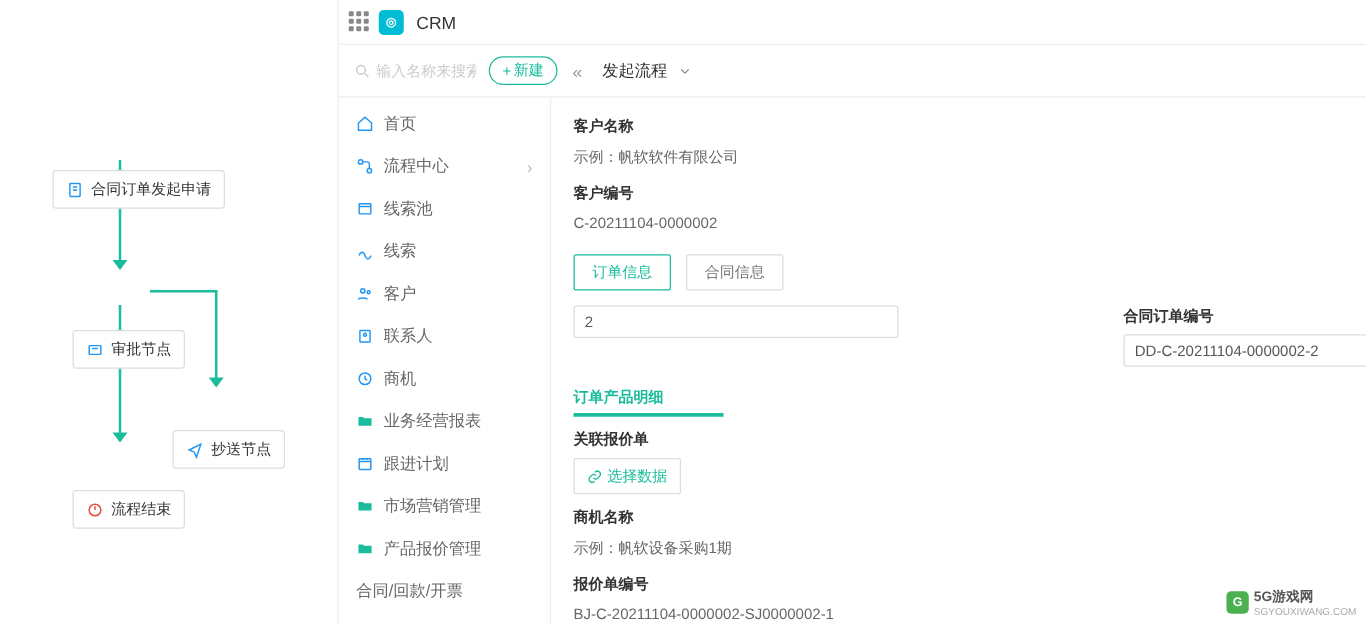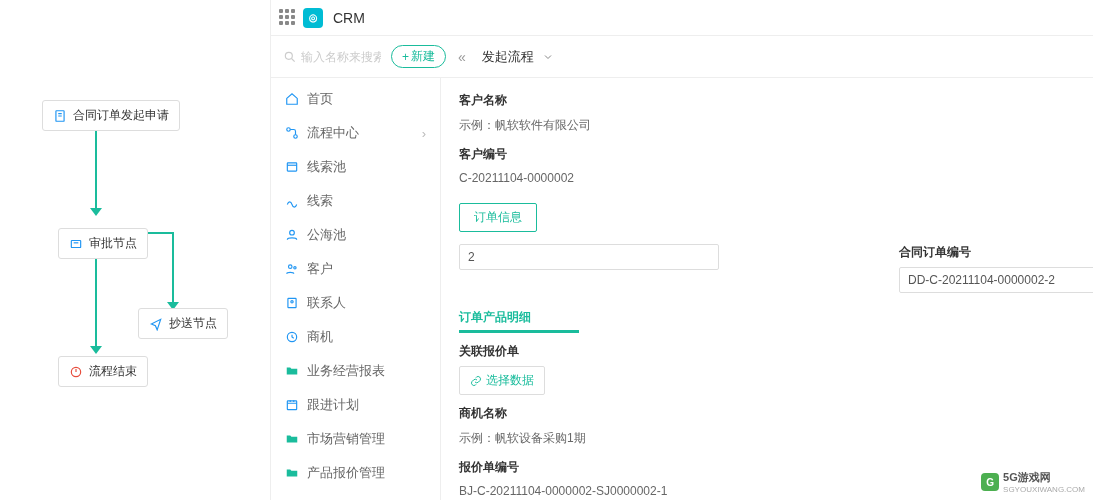--- a/index.html
+++ b/index.html
@@ -1,20 +1,20 @@
 <!DOCTYPE html>
 <html><head>
 <meta charset="utf-8">
 <style>
 * { margin:0; padding:0; box-sizing:border-box; font-family:-apple-system,"PingFang SC","Microsoft YaHei",sans-serif; }
 body { background:#fff; width:1093px; height:500px; overflow:hidden; display:flex; font-size:12px; color:#333; }
 
 
 .flow { width:270px; height:500px; position:relative; flex-shrink:0; }
-.node { position:absolute; border:1px solid #ddd; border-radius:3px; padding:6px 10px; display:flex; align-items:center; gap:6px; background:#fff; font-size:12px; }
+.node { position:absolute; border:1px solid #ddd; border-radius:3px; padding:6px 10px; display:flex; align-items:center; gap:6px; background:#fff; font-size:12px;margin-top:36px; }
 .node svg { width:14px; height:14px; }
 
 
 .main { flex:1; display:flex; flex-direction:column; border-left:1px solid #eee; }
 .topbar { height:36px; display:flex; align-items:center; padding:0 8px; gap:6px; border-bottom:1px solid #eee; }
 .appsq { width:18px; height:18px; display:grid; grid-template-columns:repeat(3,4px); grid-template-rows:repeat(3,4px); gap:2px; }
 .appsq span { background:#888; border-radius:1px; }
 .crm-ic { width:20px; height:20px; background:#00bcd4; border-radius:4px; display:flex; align-items:center; justify-content:center; color:#fff; font-size:10px; font-weight:bold; }
 .topbar .title { font-size:14px; color:#333; margin-left:4px; }
 
@@ -162,27 +162,20 @@
           <span>线索池</span>
         </div>
       <div class="side-item blue">
           <svg viewBox="0 0 24 24" fill="none" stroke="currentColor" stroke-width="2">
             <path d="M4 18c2-6 6-6 8 0s6 6 8 0"></path>
           </svg>
           <span>线索</span>
         </div>
       <div class="side-item blue">
           <svg viewBox="0 0 24 24" fill="none" stroke="currentColor" stroke-width="2">
-            <circle cx="12" cy="8" r="4"></circle>
-            <path d="M4 20c0-4 16-4 16 0"></path>
-          </svg>
-          <span>公海池</span>
-        </div>
-      <div class="side-item blue">
-          <svg viewBox="0 0 24 24" fill="none" stroke="currentColor" stroke-width="2">
             <circle cx="9" cy="8" r="3"></circle>
             <circle cx="17" cy="10" r="2"></circle>
             <path d="M3 20c0-3 12-3 12 0"></path>
           </svg>
           <span>客户</span>
         </div>
       <div class="side-item blue">
           <svg viewBox="0 0 24 24" fill="none" stroke="currentColor" stroke-width="2">
             <rect x="5" y="4" width="14" height="16" rx="1"></rect>
             <circle cx="12" cy="10" r="2"></circle>
@@ -229,20 +222,21 @@
 
     <div class="form">
       <div class="flabel">客户名称</div>
       <div class="fvalue">示例：帆软软件有限公司</div>
 
       <div class="flabel">客户编号</div>
       <div class="fvalue">C-20211104-0000002</div>
 
       <div class="tabs">
         <div class="tab active">订单信息</div>
+        <div class="tab">合同信息</div>
       </div>
 
       <div class="row2">
         <div>
           <div class="finput">2</div>
         </div>
         <div>
           <div class="flabel">合同订单编号</div>
           <div class="finput" style="width:200px;">DD-C-20211104-0000002-2</div>
         </div>

